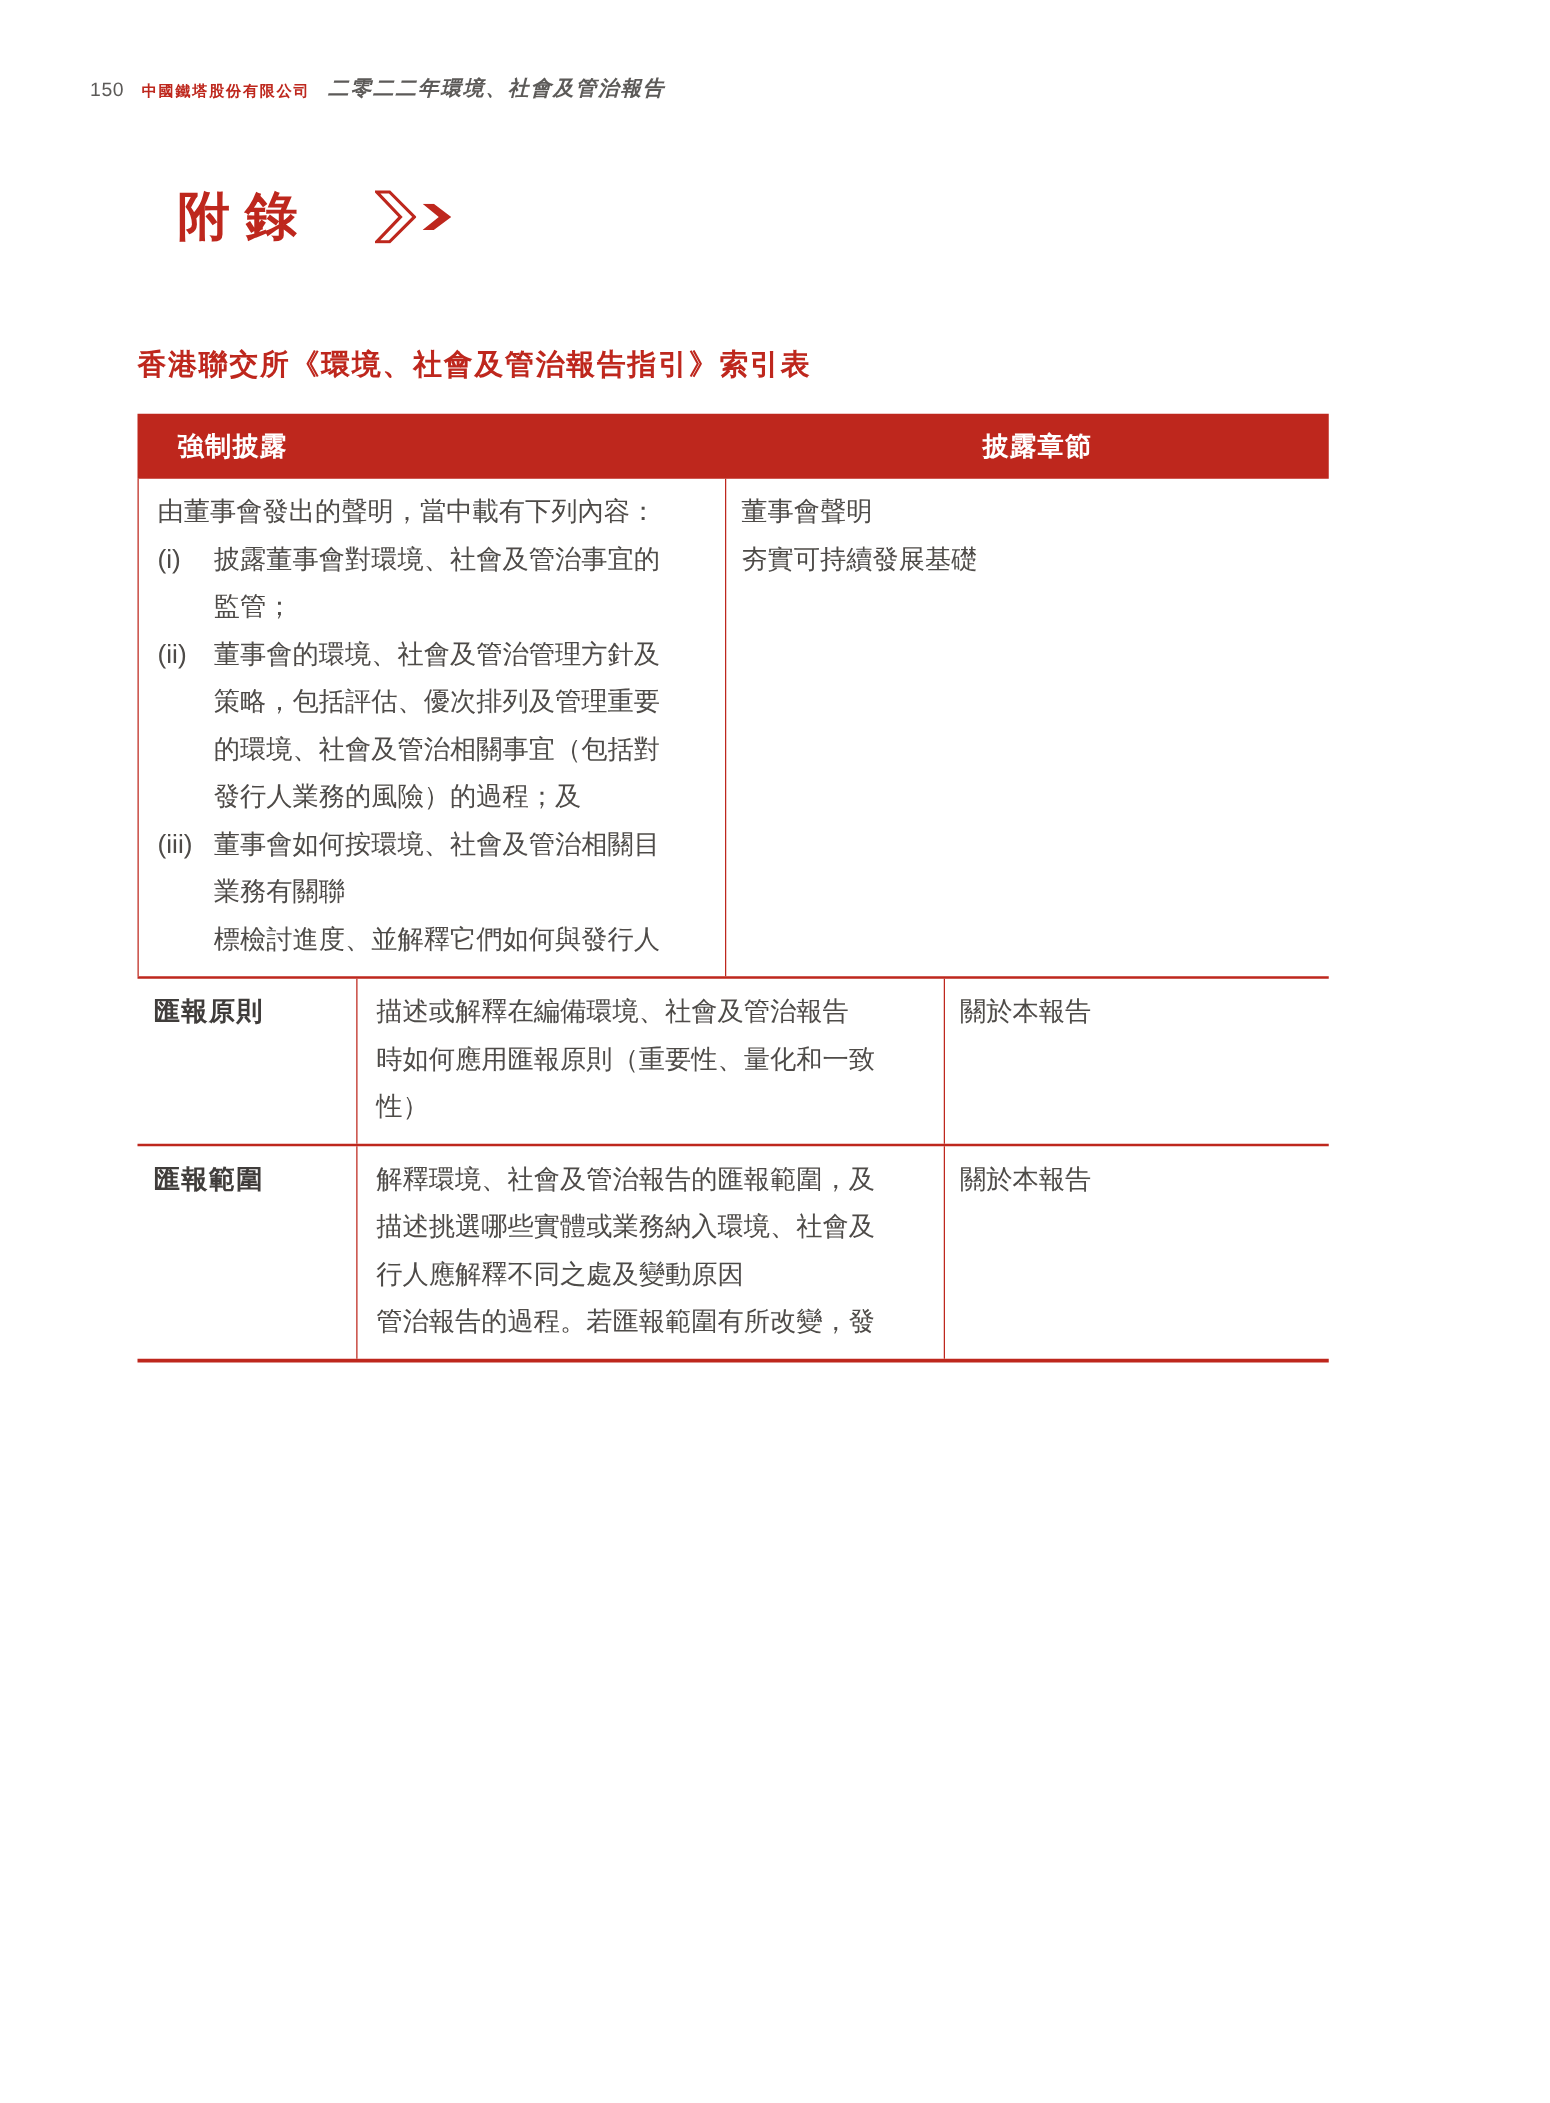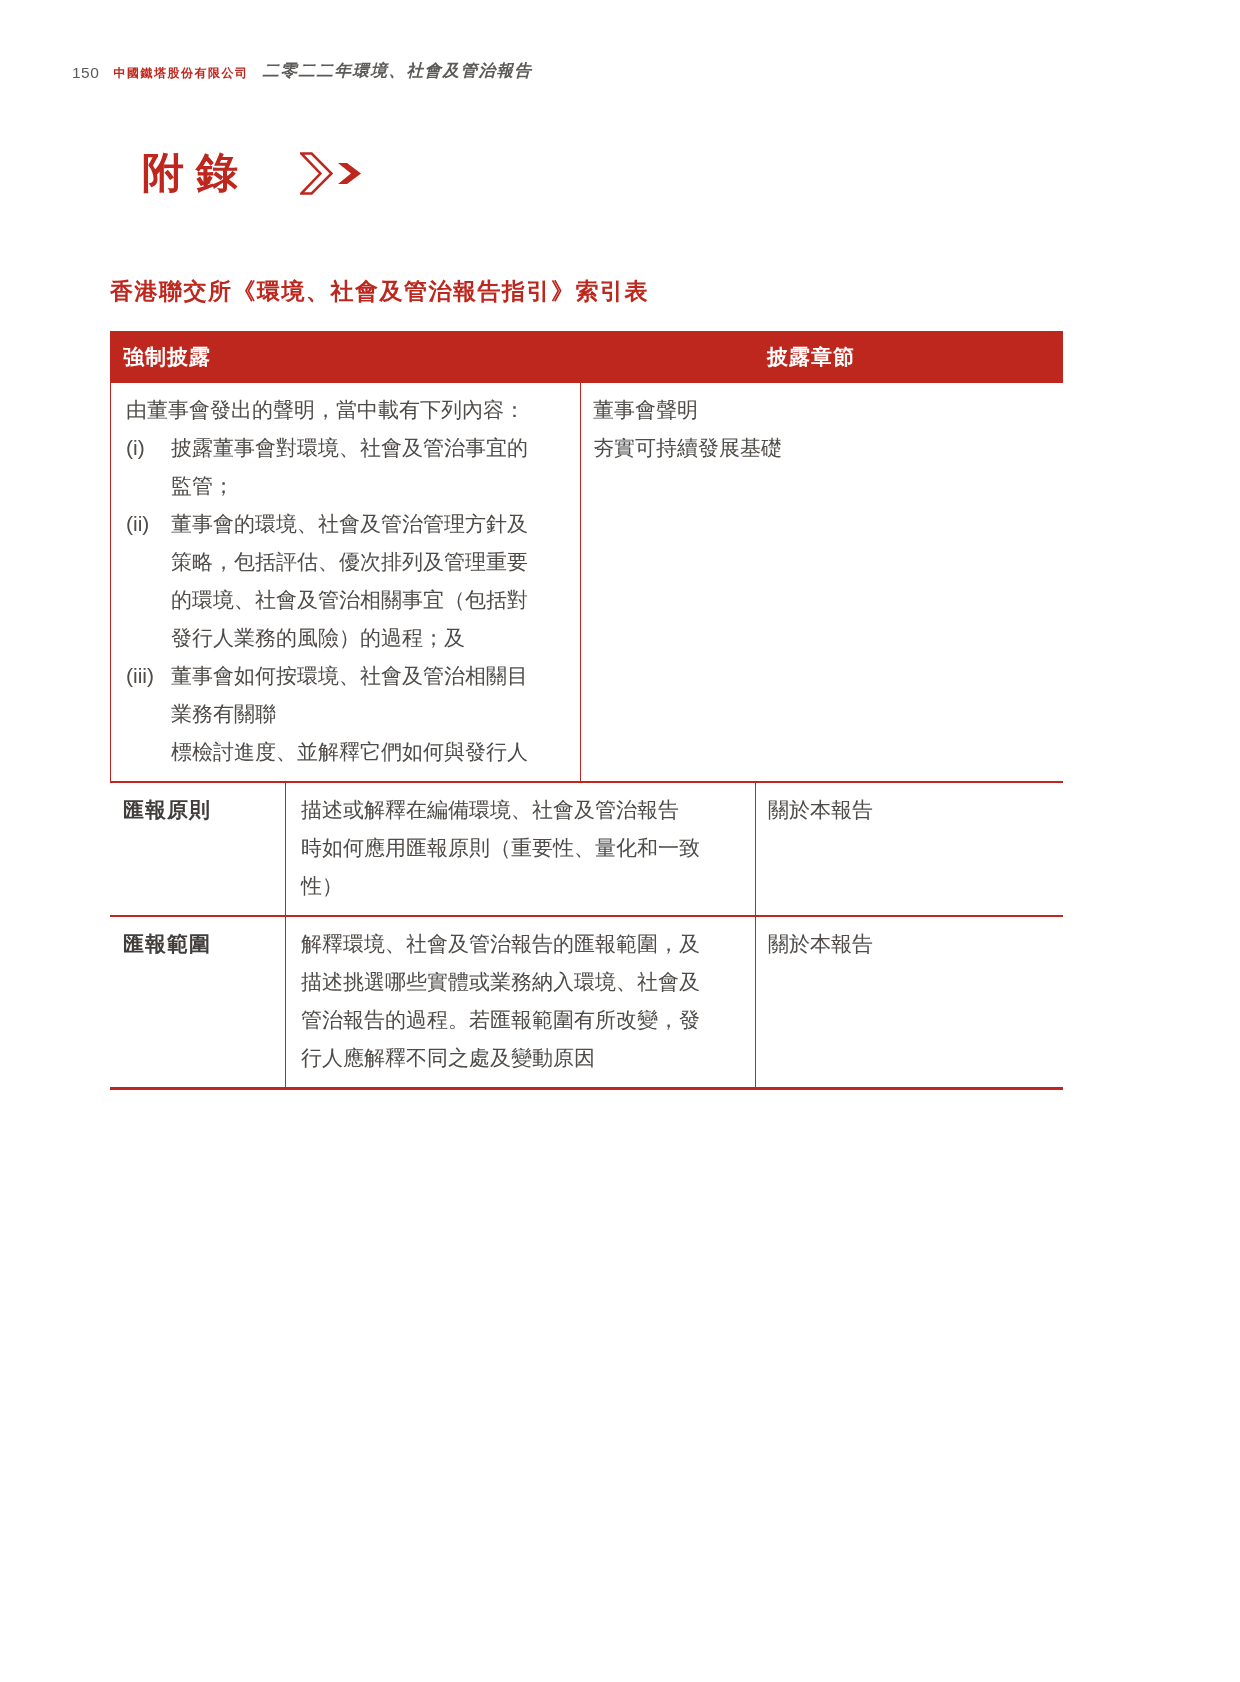--- a/index.html
+++ b/index.html
@@ -50,21 +50,21 @@
 
   
   .index-table{
     position:absolute;top:331px;left:110px;width:953px;
   }
   .thead{
     background:var(--accent);color:var(--on-red);
     height:52px;display:flex;align-items:center;
     font-size:21px;font-weight:bold;letter-spacing:1px;
   }
-  .th1{width:645px;padding-left:13px;}
+  .th1{width:645px;padding-left:13px;margin-left:19px;}
   .th2{flex:1;padding-left:12px;}
 
   .tbody{border-bottom:3px solid var(--accent);}
   .row{
     display:flex;
     font-size:21px;line-height:38px;color:var(--body-text);
   }
   .row + .row{border-top:2px solid var(--accent);}
   .cell{padding:8px 8px 10px 13px;}
   .cell-label{
@@ -158,22 +158,22 @@
           </div>
           <div class="cell cell-chapter">
             <div class="line">關於本報告</div>
           </div>
         </div>
         <div class="row">
           <div class="cell cell-label">匯報範圍</div>
           <div class="cell cell-content">
             <div class="line">解釋環境、社會及管治報告的匯報範圍，及</div>
             <div class="line">描述挑選哪些實體或業務納入環境、社會及</div>
+            <div class="line">行人應解釋不同之處及變動原因</div>
             <div class="line">管治報告的過程。若匯報範圍有所改變，發</div>
-            <div class="line">行人應解釋不同之處及變動原因</div>
           </div>
           <div class="cell cell-chapter">
             <div class="line">關於本報告</div>
           </div>
         </div>
       </div>
   </div>
 
 </div>
 

